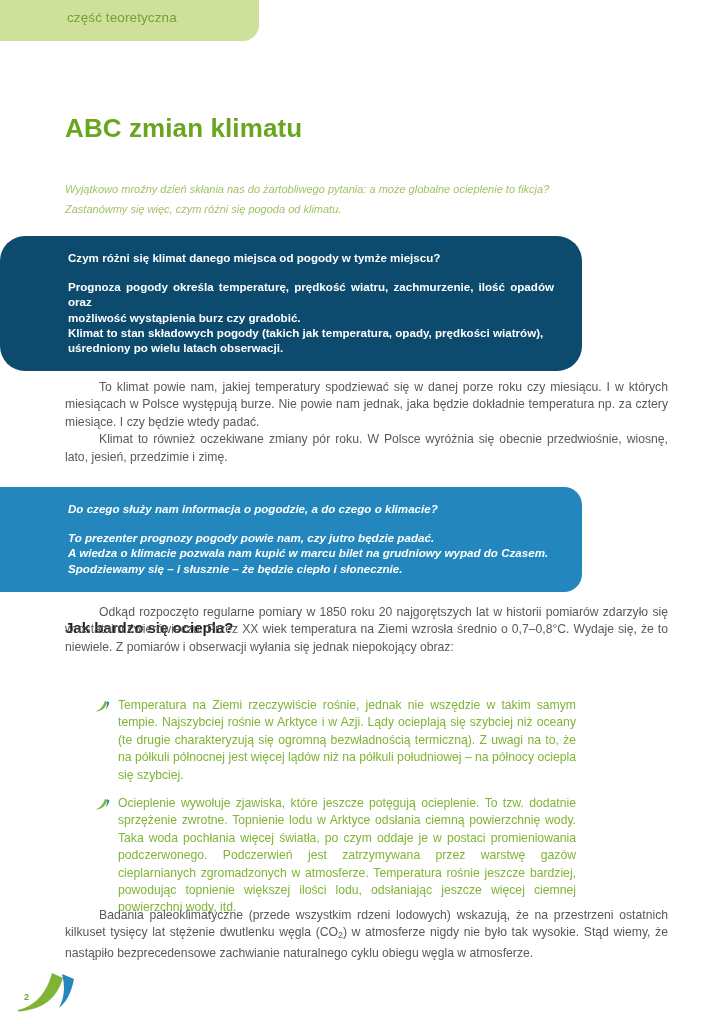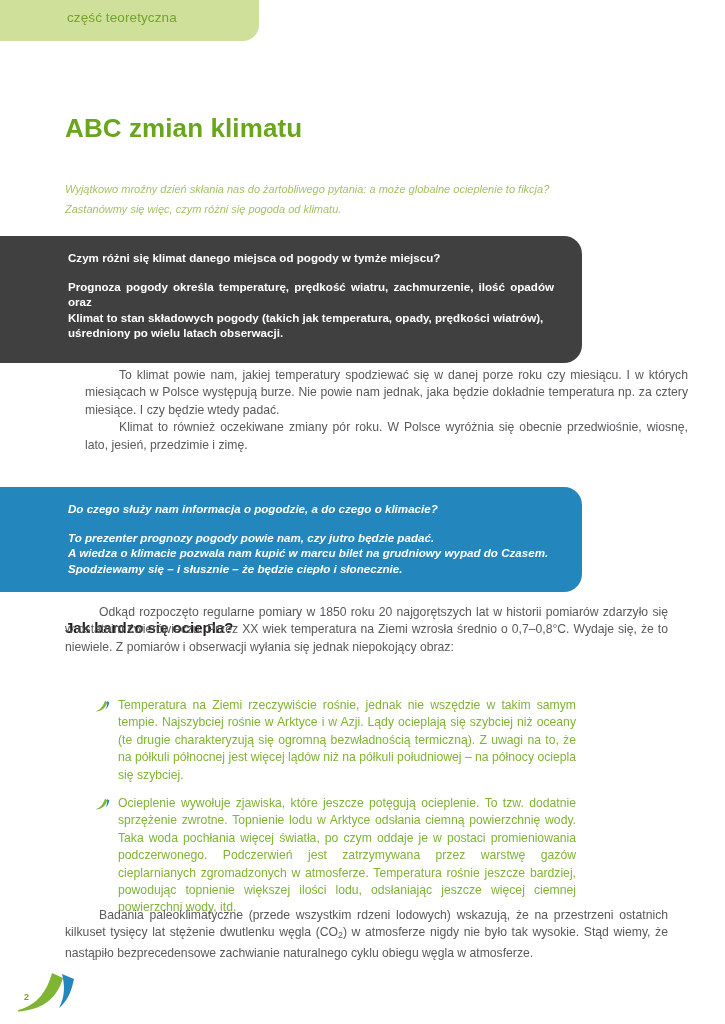--- a/index.html
+++ b/index.html
@@ -68,22 +68,23 @@
     left: 0;
     width: 582px;
     border-top-right-radius: 18px;
     border-bottom-right-radius: 18px;
     box-sizing: border-box;
     padding: 14px 28px 16px 68px;
     color: #ffffff;
   }
   .callout.green {
     top: 236px;
-    background: #404040;
+    background: #0c4a6e;
     min-height: 127px;
+    border-radius: 25px;
   }
   .callout.blue {
     top: 487px;
     background: #2387bd;
     min-height: 101px;
     font-style: italic;
   }
   .callout-question {
     font-size: 11.6px;
     font-weight: bold;
@@ -104,21 +105,21 @@
     position: absolute;
     left: 65px;
     width: 603px;
     font-size: 12.2px;
     line-height: 17.4px;
     text-align: justify;
     color: #58595b;
   }
   .para .indent { display: inline-block; width: 34px; }
 
-  .p-klimat  { top: 367px; margin-left: 20px; }
+  .p-klimat  { top: 379px; }
   .p-badania { top: 907px; }
 
   .sub-head {
     position: absolute;
     left: 65px;
     top: 607px;
     font-size: 15px;
     font-weight: bold;
     color: #231f20;
     white-space: nowrap;
@@ -176,20 +177,21 @@
   <span class="top-banner-label">część teoretyczna</span>
 </div>
 
 <h1 class="page-title">ABC zmian klimatu</h1>
 
 <p class="lead">Wyjątkowo mroźny dzień skłania nas do żartobliwego pytania: a może globalne ocieplenie to fikcja? Zastanówmy się więc, czym różni się pogoda od klimatu.</p>
 
 <div class="callout green">
   <p class="callout-question">Czym różni się klimat danego miejsca od pogody w tymże miejscu?</p>
   <p class="callout-body">Prognoza pogody określa temperaturę, prędkość wiatru, zachmurzenie, ilość opadów oraz</p>
+  <p class="callout-body lastline">możliwość wystąpienia burz czy gradobić.</p>
   <p class="callout-body">Klimat to stan składowych pogody (takich jak temperatura, opady, prędkości wiatrów),</p>
   <p class="callout-body lastline">uśredniony po wielu latach obserwacji.</p>
 </div>
 
 <div class="para p-klimat">
   <span class="indent"></span><span>To klimat powie nam, jakiej temperatury spodziewać się w danej porze roku czy miesiącu. I w których miesiącach w Polsce występują burze. Nie powie nam jednak, jaka będzie dokładnie temperatura np. za cztery miesiące. I czy będzie wtedy padać.</span><br>
   <span class="indent"></span><span>Klimat to również oczekiwane zmiany pór roku. W Polsce wyróżnia się obecnie przedwiośnie, wiosnę, lato, jesień, przedzimie i zimę.</span>
 </div>
 
 <div class="callout blue">

